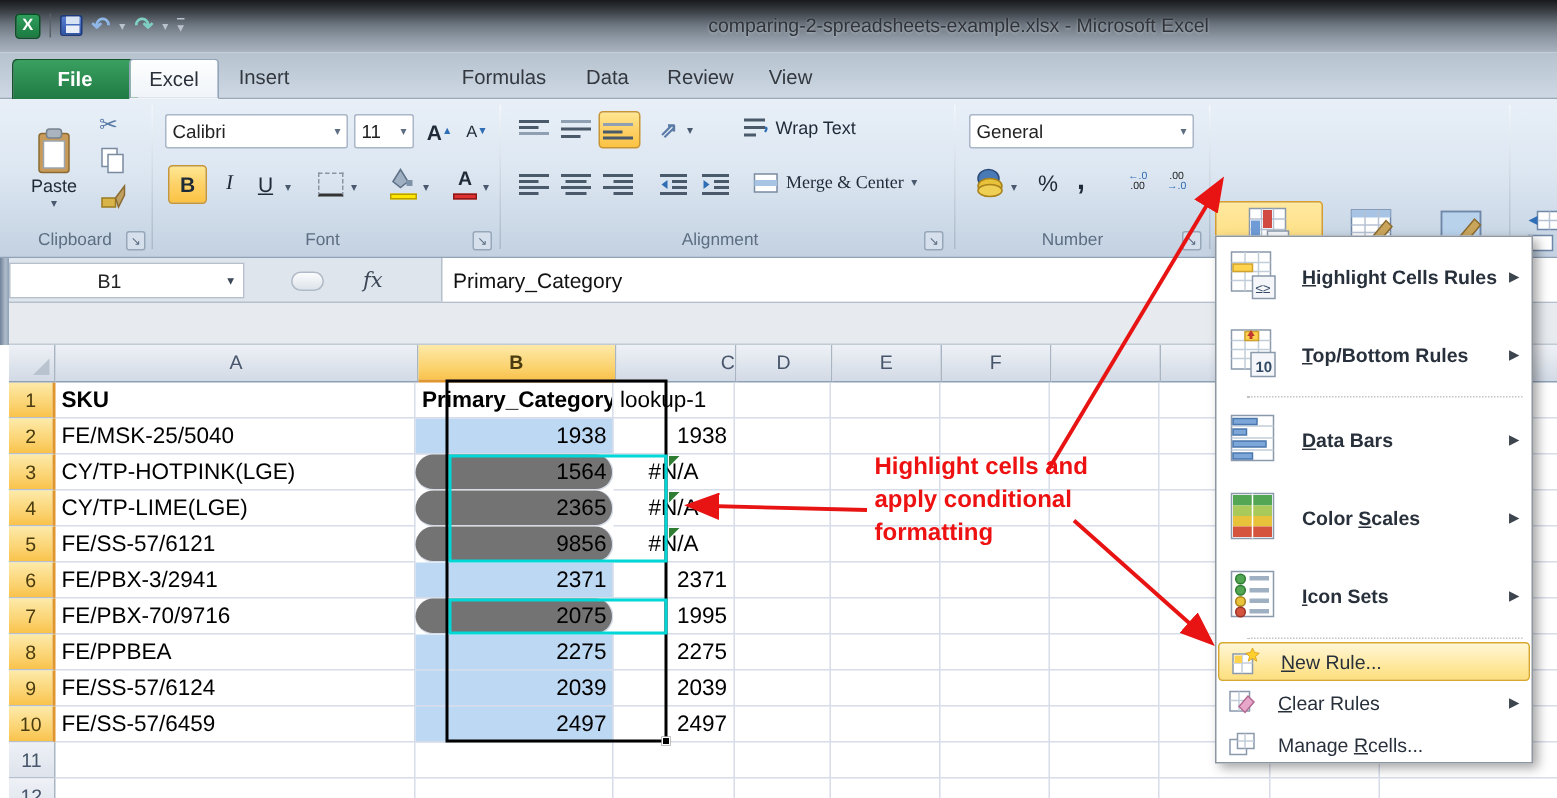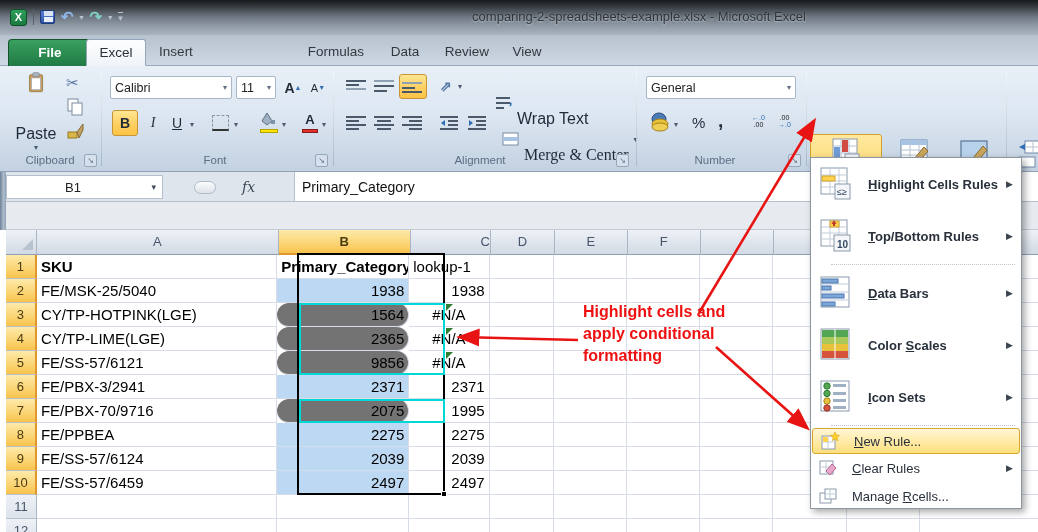--- a/index.html
+++ b/index.html
@@ -38,21 +38,21 @@
   .glabel { position:absolute; bottom:5px; font-size:11.5px; color:#5d6e83; text-align:center; }
   .launcher { position:absolute; bottom:4px; width:13px; height:13px; border:1px solid #97a7ba; border-radius:2px;
     color:#5d6e83; font-size:8px; line-height:11px; text-align:center; background:#d6e0ec; }
   .rbtn { position:absolute; display:flex; align-items:center; justify-content:center; border-radius:3px; }
   .rbtn.orange { background:linear-gradient(180deg,#fee793,#fdd167 50%,#fcc344); border:1px solid #c79536; }
   .combo { position:absolute; background:#fff; border:1px solid #a9b6c7; border-radius:2px; font-size:12.5px; color:#222;
     display:flex; align-items:center; padding:0 4px; }
   .combo .dd { margin-left:auto; color:#5d6e83; font-size:8px; }
   .biu { font-size:14px; color:#1f2a38; text-align:center; }
   .bar-under { position:absolute; left:2px; bottom:1px; height:4px; border:1px solid #8a8a6a; }
-  .ribbon-txt { font-size:16px; color:#1f2a38;margin-top:32px; }
+  .ribbon-txt { font-size:12px; color:#1f2a38; }
   .dd8 { font-size:8px; color:#4a5a6e; }
   .stack-num { font-size:7px; line-height:7px; color:#222; text-align:center; }
   .stack-num .blu { color:#2f6db5; }
 
   
   .bigbtn { position:absolute; top:68px; height:88px; display:flex; flex-direction:column; align-items:center; border-radius:3px; }
   .bigbtn .lbl { font-size:11.5px; color:#1f2a38; line-height:14px; text-align:center; }
   .cf-btn { background:linear-gradient(180deg,#ffe9a0,#fdd569 55%,#fcc64a); border:1px solid #d89e2b; }
 
   

